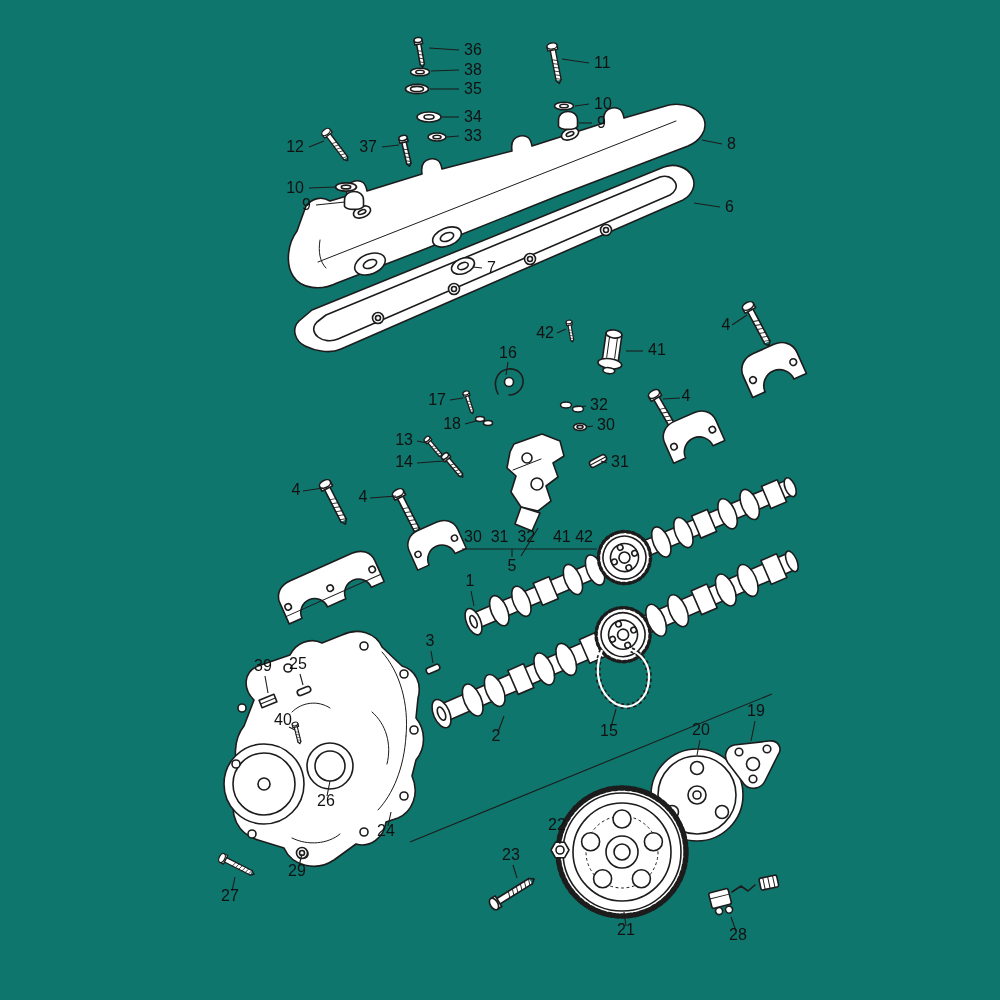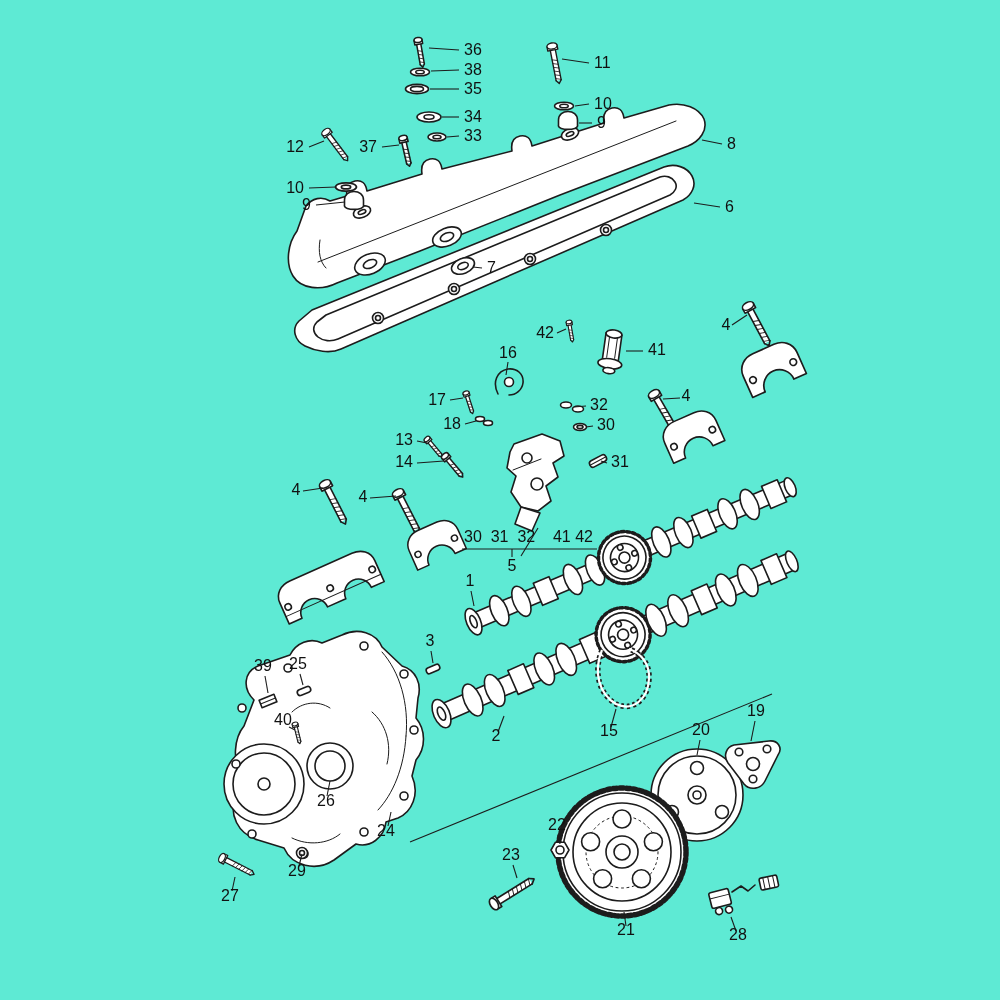--- a/index.html
+++ b/index.html
@@ -1,17 +1,17 @@
 <!DOCTYPE html>
 <html style="--ink: #1c1c1c;"><head>
 <meta charset="utf-8">
 <style>
   :root{ --ink:#1c1c1c; }
   html,body{margin:0;padding:0;background:#ffffff;}
-  .stage{position:relative;width:1000px;height:1000px;background:#5eead4;overflow:hidden;}
+  .stage{position:relative;width:1000px;height:1000px;background:#0f766e;overflow:hidden;}
   svg{display:block;}
   .part{fill:#ffffff;stroke:var(--ink);stroke-width:1.6;stroke-linejoin:round;stroke-linecap:round;}
   .line{fill:none;stroke:var(--ink);stroke-width:1.6;stroke-linejoin:round;stroke-linecap:round;}
   .thin{stroke-width:1;}
   .leader{stroke:var(--ink);stroke-width:1.1;fill:none;}
   .callout{font-family:"Liberation Sans","DejaVu Sans",sans-serif;font-size:16px;fill:#111;white-space:pre;}
 </style>
 </head>
 <body>
 

